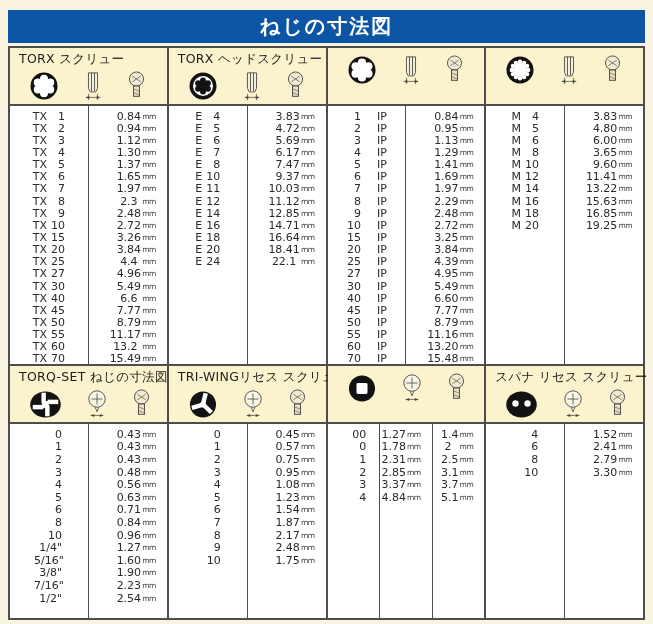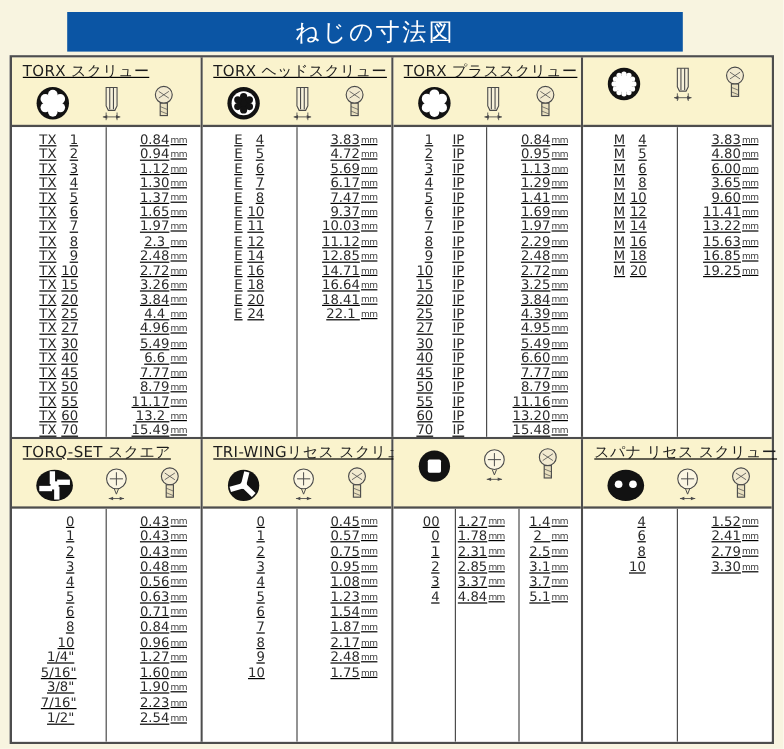--- a/index.html
+++ b/index.html
@@ -3,31 +3,31 @@
 <meta charset="utf-8">
 <style>
   html,body{margin:0;padding:0;}
   body{
     width:653px;height:624px;position:relative;
     background:var(--page-bg,#f8f4e0);
     font-family:"DejaVu Sans","Liberation Sans",sans-serif;
     -webkit-font-smoothing:antialiased;
   }
   .titlebar{
-    position:absolute;left:8px;top:10px;width:513px;height:33px;
+    position:absolute;left:8px;top:10px;width:637px;height:33px;
     background:var(--accent,#0b55a4);color:#fff;
     display:flex;align-items:center;justify-content:center;
-    font-size:20px;font-weight:normal;letter-spacing:2px;margin-left:48px;
+    font-size:20px;font-weight:bold;letter-spacing:2px;
   }
   .frame{
     position:absolute;left:8px;top:46px;width:637px;height:574px;
     box-sizing:border-box;border:2px solid var(--line,#4d4d4d);
     background:#fff;display:flex;flex-direction:column;
   }
-  .grid{display:flex;min-height:0;text-decoration:underline;}
+  .grid{display:flex;min-height:0;}
   .grid-top{height:316px;border-bottom:2px solid var(--line,#4d4d4d);}
   .grid-bottom{flex:1;}
   .sec{flex:1;min-width:0;border-right:2px solid var(--line,#4d4d4d);display:flex;flex-direction:column;}
   .sec:last-child{border-right:none;}
   .sec-head{
     background:var(--cream,#faf3cd);
     border-bottom:2px solid var(--line,#4d4d4d);
     height:58px;box-sizing:border-box;padding:3px 4px 0 9px;
     display:flex;flex-direction:column;
   }
@@ -412,21 +412,20 @@
             </div>
             <div class="cell val-cell">
               <span class="num">22.1 </span>
               <span class="u">mm</span>
             </div>
           </div>
         </div>
     </section>
     <section class="sec">
       <div class="sec-head">
-        <div class="sec-title">TORX プラススクリュー</div>
         <div class="sec-icons">
             <span class="icon">
               <svg viewBox="0 0 30 30" width="30" height="30">
                 <circle cx="15" cy="15" r="13.5" fill="#121212"></circle>
                 <g fill="#fff">
                   <circle cx="15" cy="15" r="7"></circle>
                   <circle cx="15.00" cy="7.60" r="4.1"></circle>
                   <circle cx="8.59" cy="11.30" r="4.1"></circle>
                   <circle cx="8.59" cy="18.70" r="4.1"></circle>
                   <circle cx="15.00" cy="22.40" r="4.1"></circle>
@@ -756,21 +755,21 @@
               <span class="u">mm</span>
             </div>
           </div>
         </div>
     </section>
   </div>
 
   <div class="grid grid-bottom">
     <section class="sec">
       <div class="sec-head">
-        <div class="sec-title">TORQ-SET スクエア</div>
+        <div class="sec-title">TORQ-SET ねじの寸法図</div>
         <div class="sec-icons">
             <span class="icon">
               <svg viewBox="0 0 34 30" width="33" height="29">
                 <ellipse cx="17" cy="15" rx="15.8" ry="13.5" fill="#121212"></ellipse>
                 <g fill="#fff">
                   <rect x="13.5" y="11.5" width="7" height="7"></rect>
                   <rect x="12.8" y="2.8" width="4.6" height="11"></rect>
                   <rect x="16.6" y="16.2" width="4.6" height="11"></rect>
                   <rect x="3.8" y="15.4" width="11" height="4.6"></rect>
                   <rect x="19.2" y="10" width="11" height="4.6"></rect>

